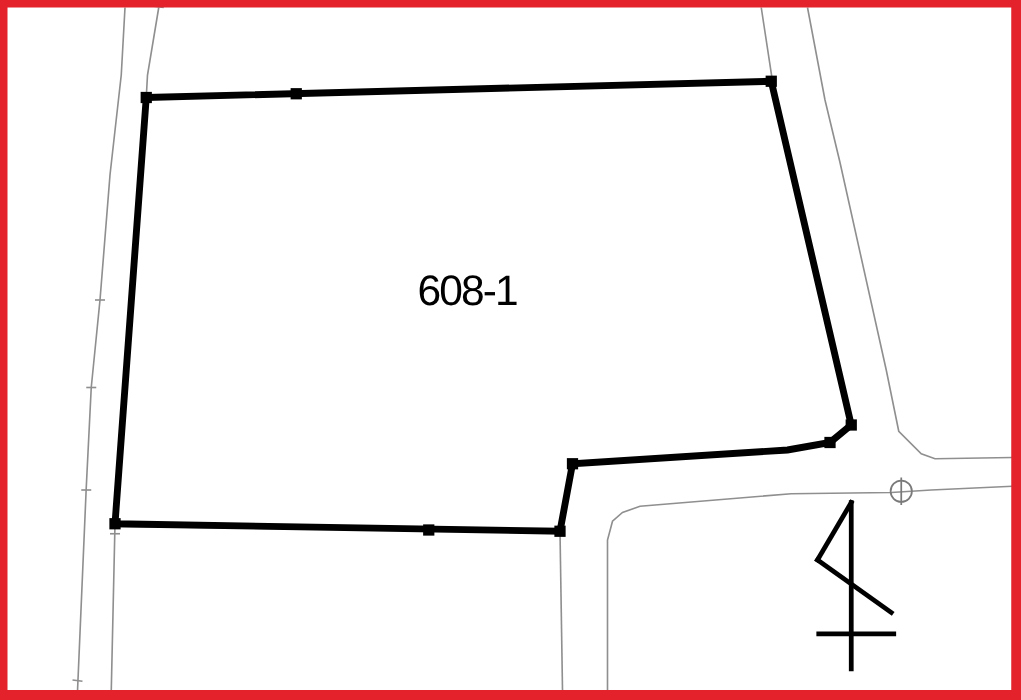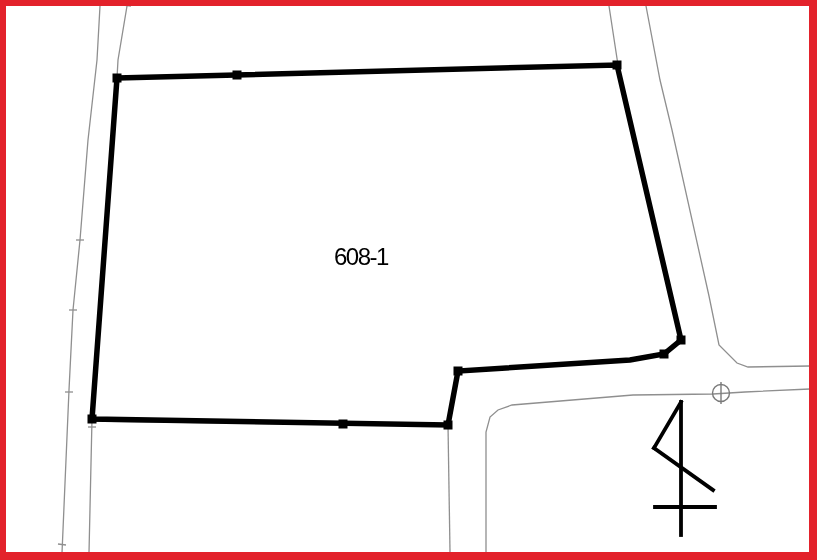--- a/index.html
+++ b/index.html
@@ -52,15 +52,15 @@
       <rect x="659.5" y="349.5" width="9" height="9" fill="#000000"></rect>
       <rect x="453.5" y="366.5" width="9" height="9" fill="#000000"></rect>
       <rect x="443.5" y="420.5" width="9" height="9" fill="#000000"></rect>
       <rect x="338.5" y="419.5" width="9" height="9" fill="#000000"></rect>
       <rect x="87.5" y="414.5" width="9" height="9" fill="#000000"></rect>
       <line x1="681" y1="402" x2="681" y2="535" stroke="#000000" stroke-width="3.8" stroke-linecap="square"></line>
       <line x1="681" y1="402" x2="654" y2="448" stroke="#000000" stroke-width="3.8" stroke-linecap="square"></line>
       <line x1="654" y1="448" x2="713" y2="490" stroke="#000000" stroke-width="3.8" stroke-linecap="square"></line>
       <line x1="655" y1="507" x2="715" y2="507" stroke="#000000" stroke-width="3.8" stroke-linecap="square"></line>
     </svg>
-  <div class="parcel-label" style="left: 334px; top: 245px; font-size: 24px;">608-1</div>
+  <div class="parcel-label" style="left: 334px; top: 216px; font-size: 34px;">608-1</div>
   <div class="frame" style="border-color: rgb(227, 34, 43); border-width: 6px 8px 8px 6px;"></div>
 </div>
 
 </body></html>

